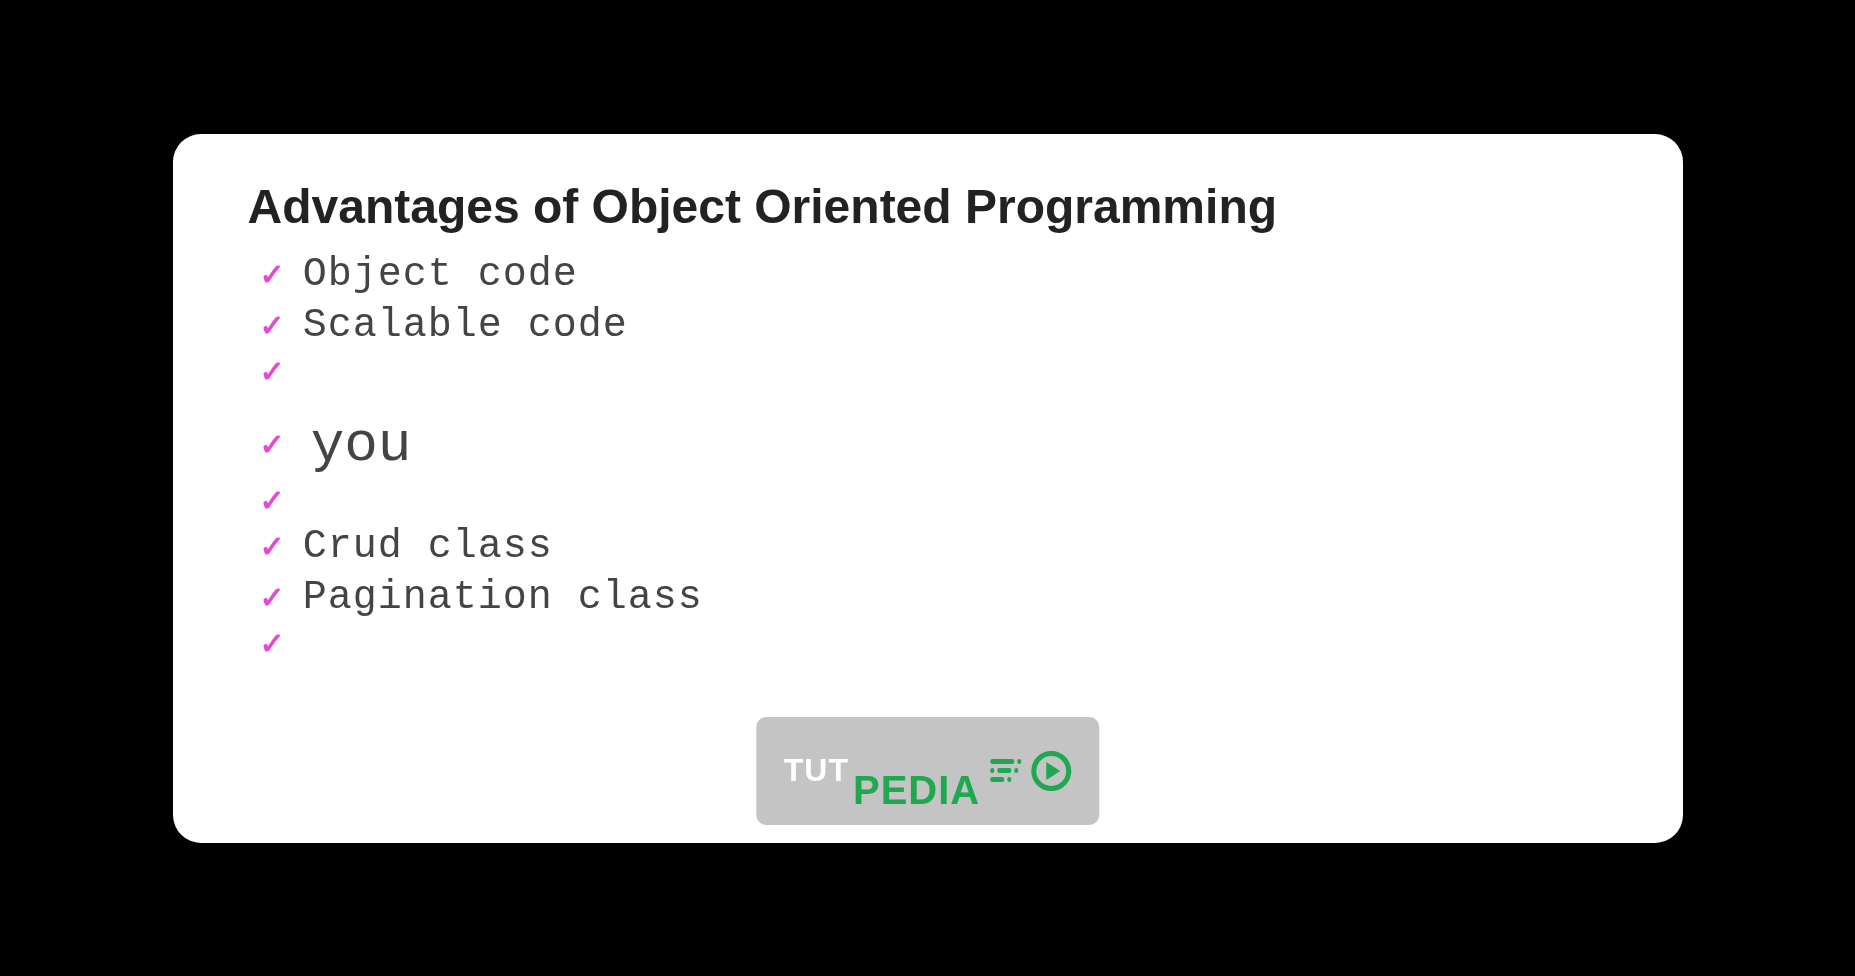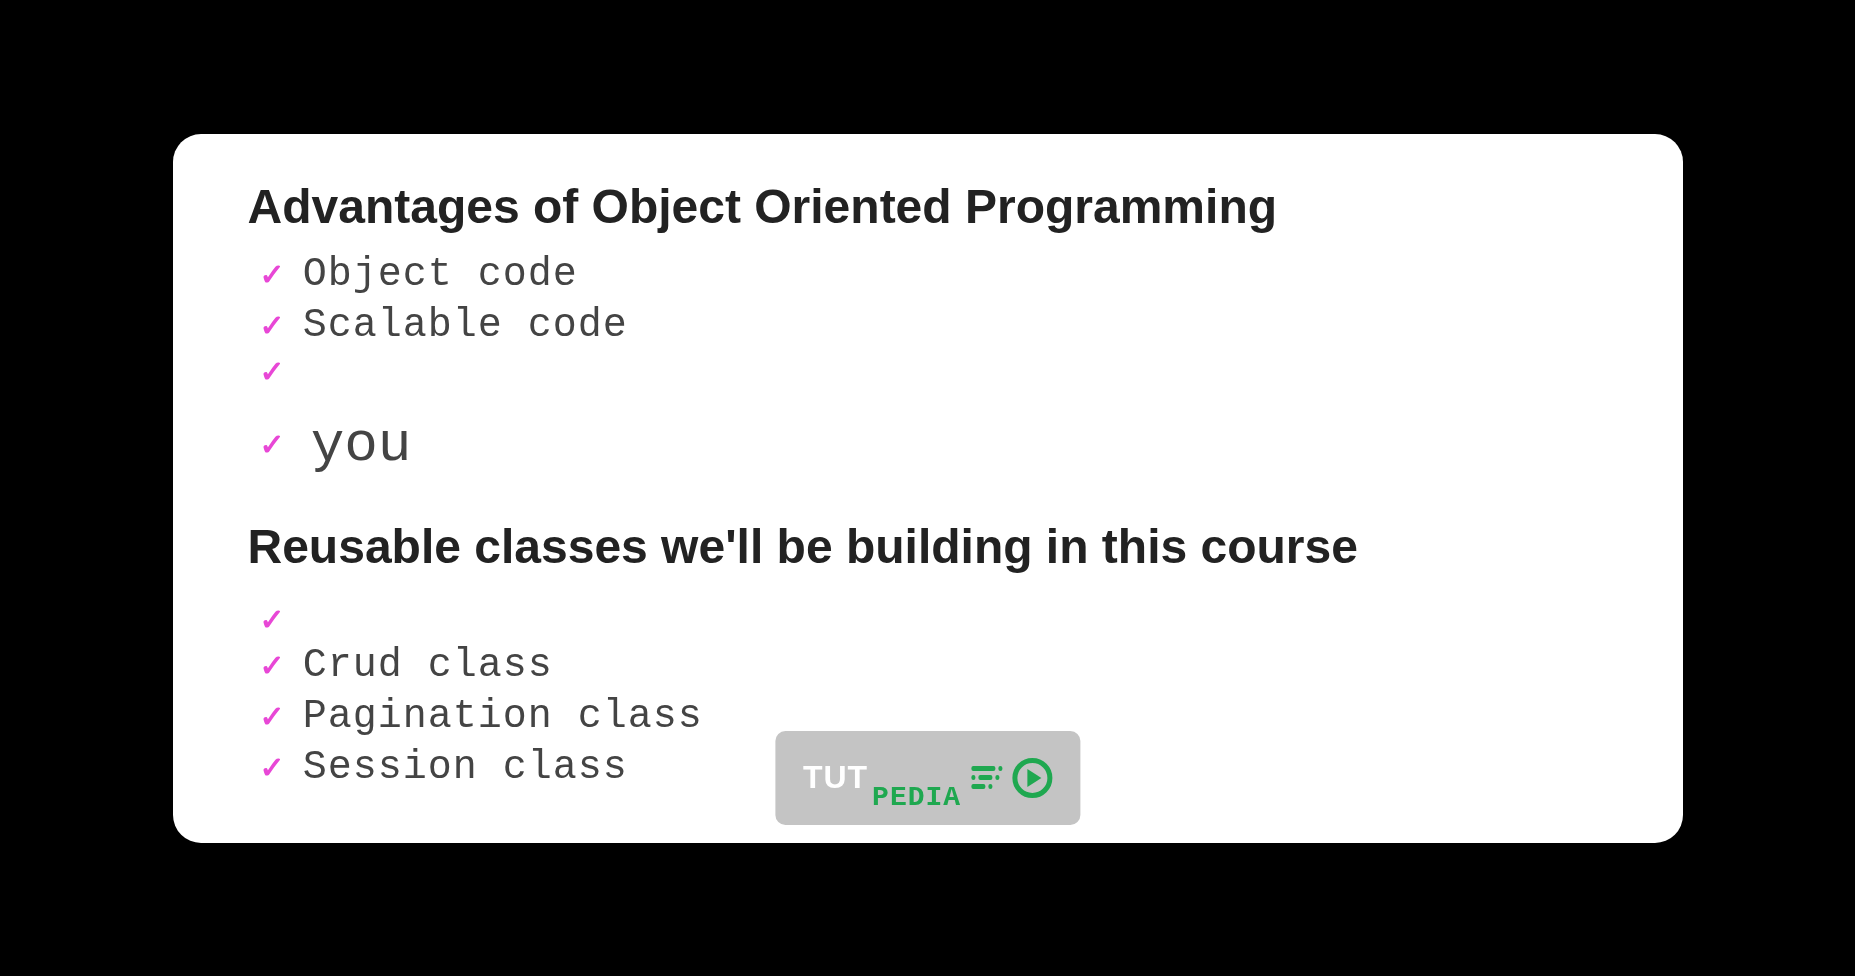--- a/index.html
+++ b/index.html
@@ -99,22 +99,22 @@
       color: #fff;
       font-weight: 900;
       font-size: 32px;
       font-family: Arial, sans-serif;
       letter-spacing: 1px;
     }
     
     .logo-pedia {
       color: #1fa850;
       font-weight: 900;
-      font-size: 28px;
-      font-family: Liberation Mono, monospace;
+      font-size: 40px;
+      font-family: Liberation Sans, sans-serif;
       letter-spacing: 1px;
       margin-top: 39px;
     }
     
     .logo-lines {
       display: flex;
       flex-direction: column;
       gap: 4px;
       margin-left: 6px;
     }
@@ -173,37 +173,35 @@
     </li>
     <li class="list-item">
       <span class="check-icon">✓</span>
     </li>
     <li class="list-item extra-space">
       <span class="check-icon">✓</span>
       <span class="item-text-emphasis">you</span>
     </li>
   </ul>
 
-  <h1 class="heading2">Reusable classes we'll be building in this course</h1>
 
   <ul class="list">
     <li class="list-item">
       <span class="check-icon">✓</span>
     </li>
     <li class="list-item">
       <span class="check-icon">✓</span>
       <span class="item-text">Crud class</span>
     </li>
     <li class="list-item">
       <span class="check-icon">✓</span>
       <span class="item-text">Pagination class</span>
     </li>
     <li class="list-item">
       <span class="check-icon">✓</span>
-      <span class="item-text">Session class</span>
     </li>
   </ul>
 
   <div class="logo-container">
     <span class="logo-tut">TUT</span>
     <span class="logo-pedia">PEDIA</span>
     <div class="logo-lines">
       <div class="logo-line-group">
         <div class="logo-dash d1"></div>
         <div class="logo-dash d3"></div>

